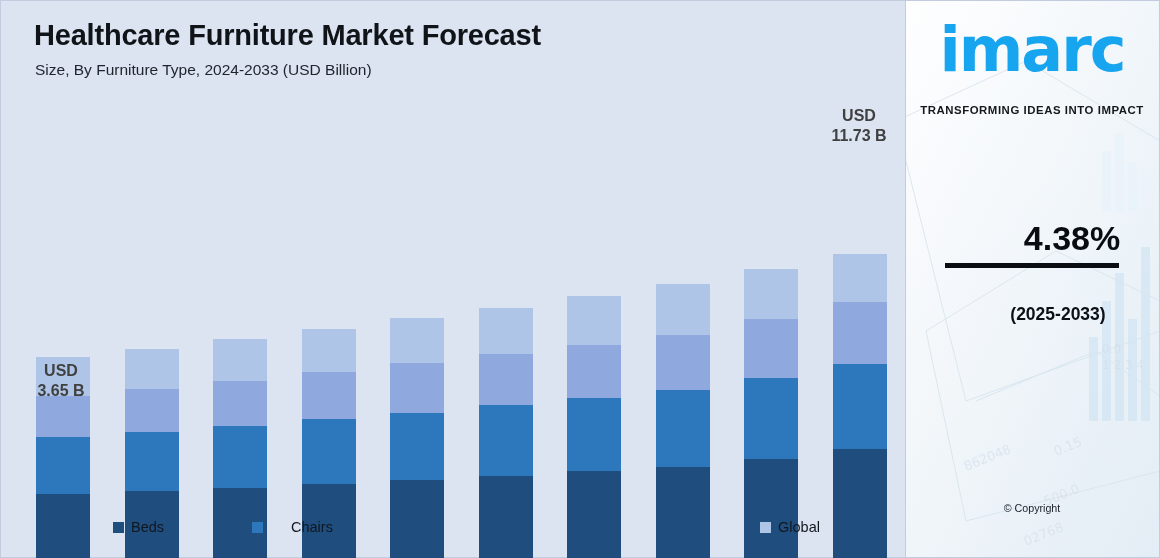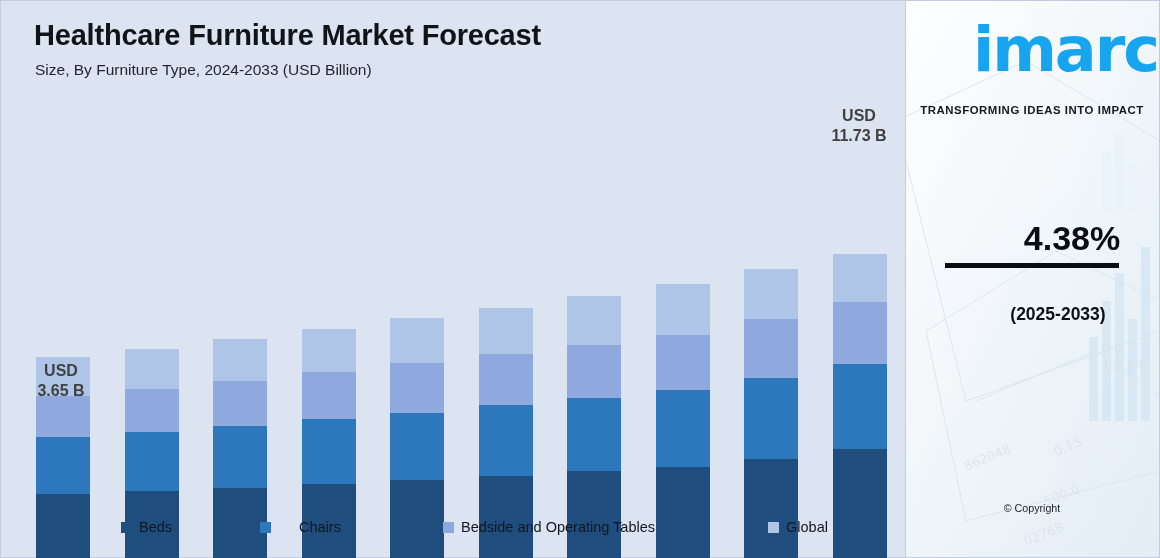--- a/index.html
+++ b/index.html
@@ -14,33 +14,33 @@
   .subtitle{position:absolute;left:34px;top:60px;font-size:15.5px;color:#1d242c;white-space:nowrap;}
 
   .plot{position:absolute;left:0;top:96px;width:904px;height:382px;}
 
   .bar{position:absolute;bottom:0;width:54px;display:flex;flex-direction:column;justify-content:flex-end;}
   .seg{width:100%;}
 
   .callout{position:absolute;width:110px;text-align:center;font-size:16px;font-weight:bold;
            color:#404040;line-height:1.22;}
 
-  .legend{position:absolute;left:12px;top:518px;width:1056px;height:26px;}
+  .legend{position:absolute;left:4px;top:518px;width:1056px;height:26px;}
   .leg-item{position:absolute;display:flex;align-items:center;gap:7px;font-size:14.5px;color:#11171e;
             white-space:nowrap;}
   .swatch{width:11px;height:11px;display:inline-block;flex:none;}
 
   
   .brand-panel{position:absolute;left:906px;top:0;width:254px;height:558px;overflow:hidden;
                background:linear-gradient(135deg,#fdfeff 0%,#f4f8fc 38%,#eaf2f8 64%,#e6eef6 100%);
                border:1px solid #c3ccdf;border-left:none;box-sizing:border-box;}
   .bg-art{position:absolute;inset:0;overflow:hidden;opacity:.85;}
   .logo-wrap{position:absolute;left:0;top:18px;width:252px;text-align:center;}
   .logo-mark{font-size:62px;font-weight:bold;color:#18a5f0;letter-spacing:-2px;line-height:1;
-             font-family:"DejaVu Sans",sans-serif;text-align:right;}
+             font-family:"DejaVu Sans",sans-serif;}
   .logo-tag{margin-top:23px;font-size:11.4px;font-weight:bold;color:#14181d;letter-spacing:0.55px;}
   .cagr-val{position:absolute;left:0;top:218px;width:252px;text-align:center;font-size:34px;
             font-weight:bold;color:#090d11;padding-left:40px;}
   .cagr-rule{position:absolute;left:39px;top:262px;width:174px;height:5px;background:#0a0d11;}
   .cagr-l1{position:absolute;left:0;top:278px;width:252px;text-align:center;font-size:17.5px;
            font-weight:bold;color:#0b1016;}
   .cagr-l2{position:absolute;left:0;top:303px;width:304px;text-align:center;font-size:17.5px;
            font-weight:bold;color:#0b1016;}
   .copy{position:absolute;left:0;top:500px;width:252px;text-align:center;font-size:10.7px;
         color:#1b2026;line-height:1.45;}
@@ -133,24 +133,20 @@
 
     <div class="legend" id="legend">
         <div class="leg-item" style="left: 108px; top: 0px;">
           <span class="swatch" style="background: rgb(31, 77, 125);"></span>
           <span>Beds</span>
         </div>
         <div class="leg-item" style="left: 247px; top: 0px; gap: 28px;">
           <span class="swatch" style="background: rgb(45, 119, 189);"></span>
           <span>Chairs</span>
         </div>
-        <div class="leg-item" style="left: 430px; top: 0px;">
-          <span class="swatch" style="background: rgb(143, 169, 222);"></span>
-          <span>Bedside and Operating Tables</span>
-        </div>
         <div class="leg-item" style="left: 755px; top: 0px;">
           <span class="swatch" style="background: rgb(174, 197, 231);"></span>
           <span>Global</span>
         </div>
       </div>
   </div>
 
   <div class="brand-panel">
     <svg class="bg-art" width="254" height="558" viewBox="0 0 254 558">
       <defs>

